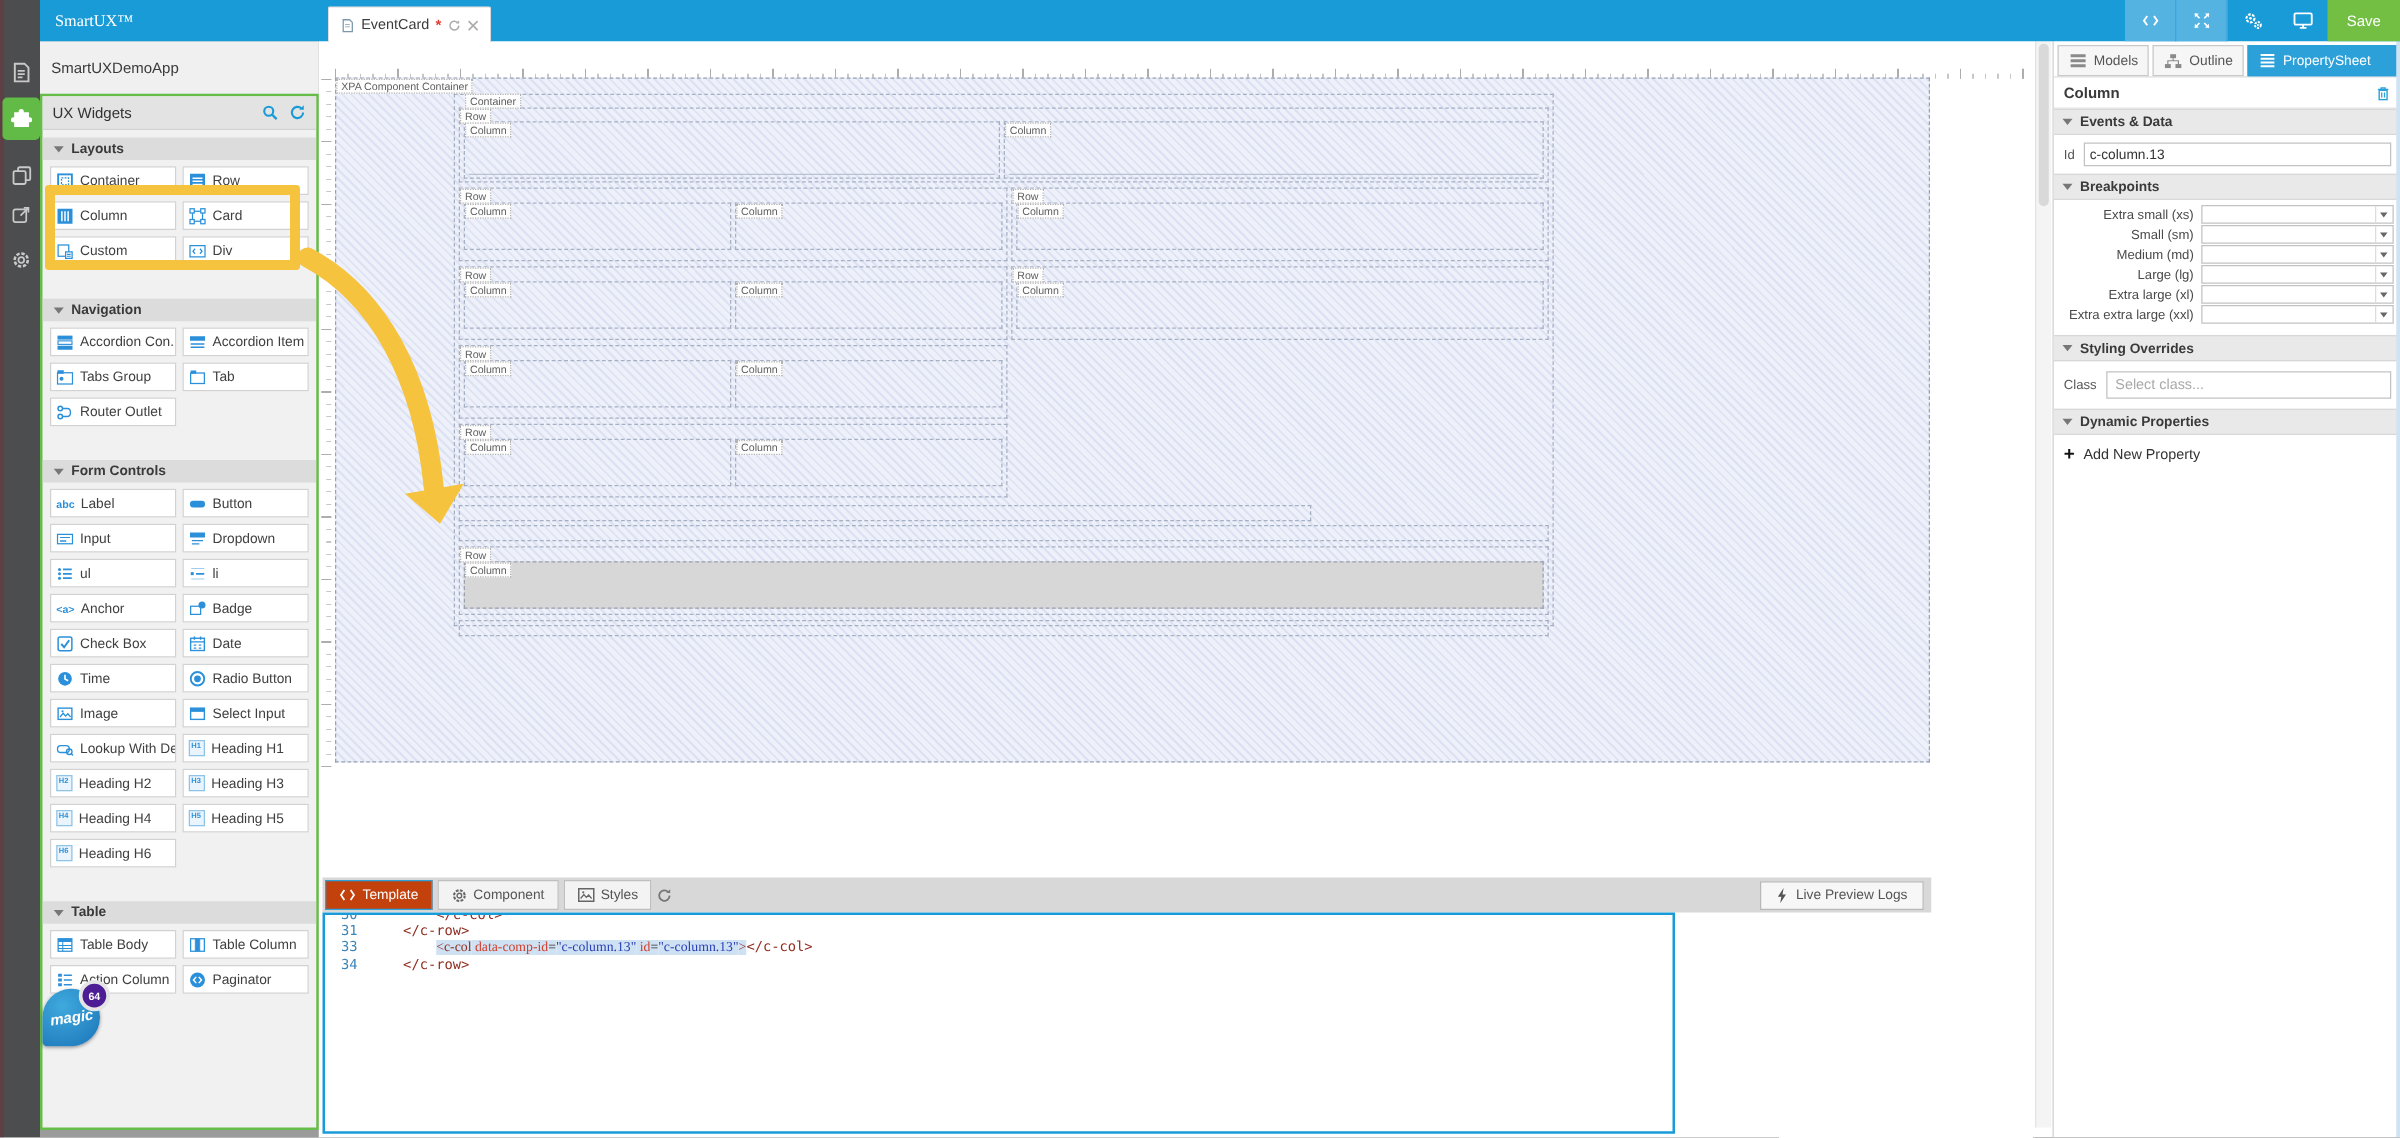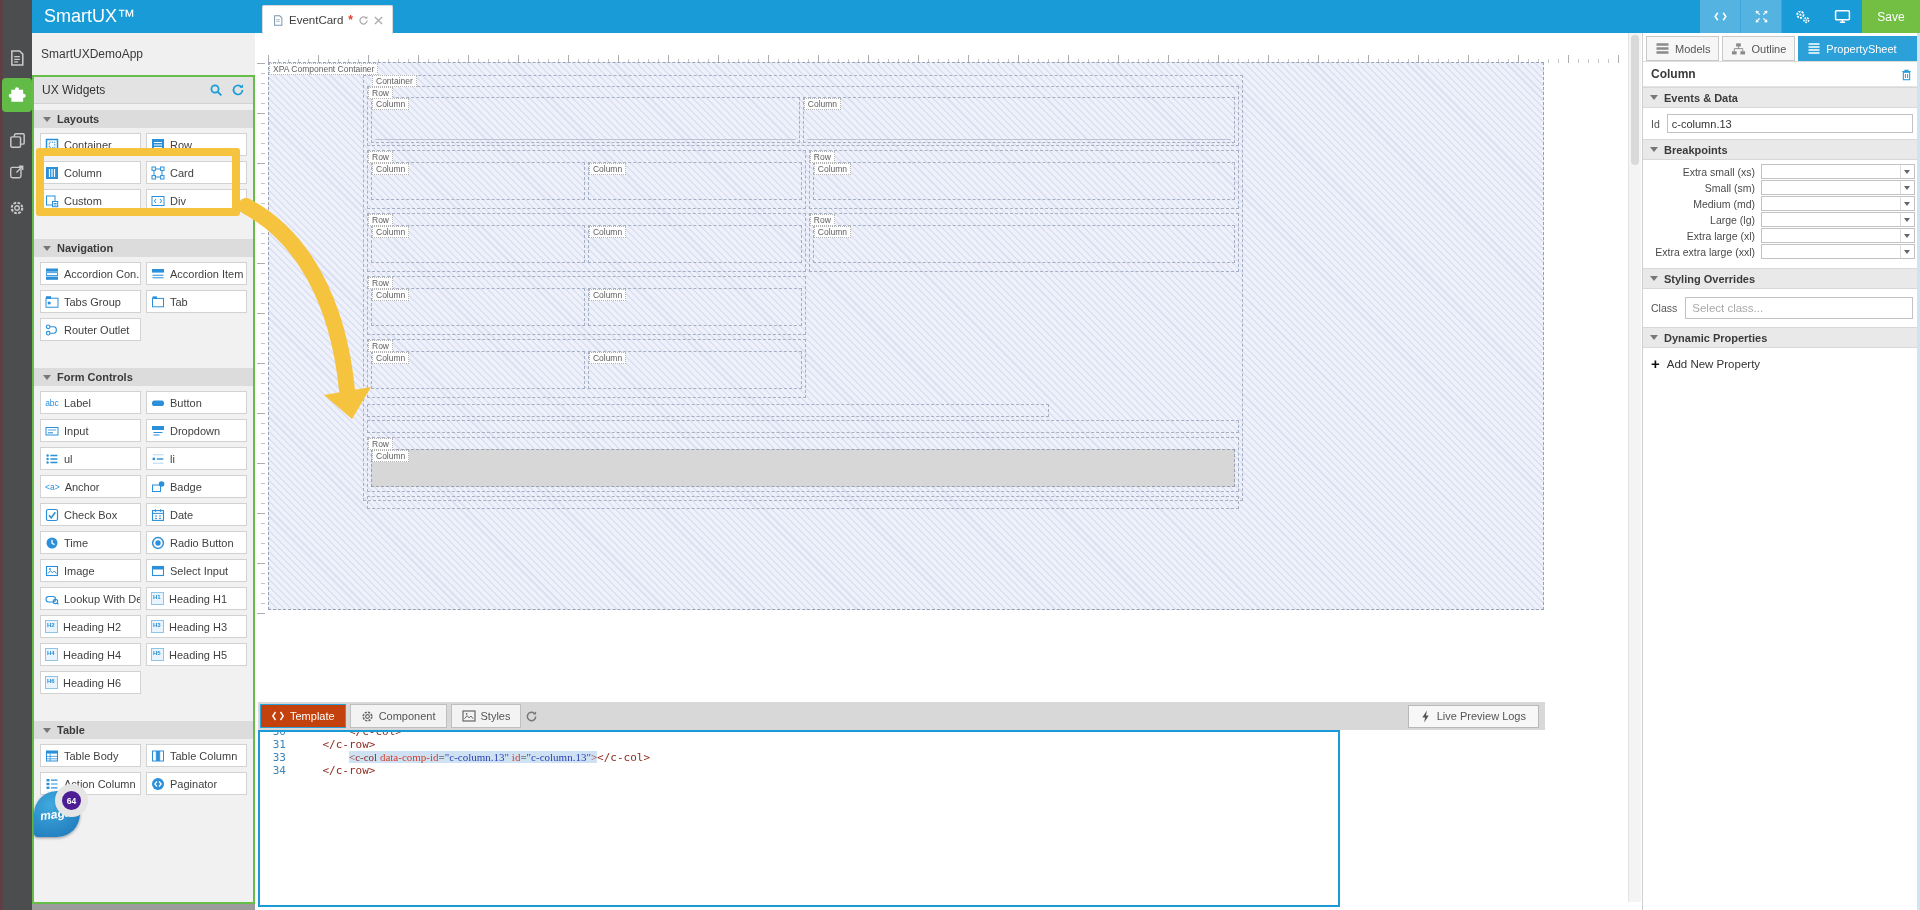--- a/index.html
+++ b/index.html
@@ -5,21 +5,21 @@
   html,body{margin:0;padding:0;background:#888;}
   .screen{position:relative;width:1920px;height:910px;background:#fff;overflow:hidden;
     font-family:"Liberation Sans",sans-serif;-webkit-font-smoothing:antialiased;}
   
   .rail{position:absolute;left:0;top:0;width:32px;height:910px;background:#4c4d4f;z-index:30;}
   .rail::before{content:"";position:absolute;left:0;top:0;width:3px;height:100%;background:#5e3f46;}
   .rail-icon{position:absolute;left:5px;width:24px;height:24px;display:flex;align-items:center;justify-content:center;}
   .rail-active{position:absolute;left:2px;width:30px;height:34px;background:#62bb46;border-radius:4px;display:flex;align-items:center;justify-content:center;}
   
   .topbar{position:absolute;left:32px;top:0;width:1888px;height:33px;background:#199bd7;display:flex;align-items:center;z-index:20;}
-  .topbar .title{color:#fff;font-size:18px;margin-left:12px;}
+  .topbar .title{color:#fff;font-size:13px;margin-left:12px;font-family:Liberation Serif, serif;}
   .tb-actions{margin-left:auto;display:flex;height:33px;}
   .tb-btn{width:40px;height:33px;display:flex;align-items:center;justify-content:center;cursor:pointer;}
   .tb-btn.hl{background:#55b3e2;border-right:1px solid #3fa5d9;}
   .tb-save{width:58px;height:33px;background:#72bf44;color:#fff;font-size:12px;display:flex;align-items:center;justify-content:center;cursor:pointer;}
   
   .doc-tab{position:absolute;left:262px;top:5px;height:28px;background:#fff;border:1px solid #d9d9d9;border-bottom:none;
     border-radius:2px 2px 0 0;display:flex;align-items:center;gap:5px;padding:0 9px;z-index:25;font-size:11.5px;color:#3c3c3c;}
   .doc-dirty{color:#e03c31;font-weight:bold;font-size:12px;}
   
   .leftpanel{position:absolute;left:32px;top:33px;width:223px;height:877px;background:#9b9b9b;z-index:10;}
@@ -27,29 +27,29 @@
   .widgets{position:absolute;left:0;right:0;top:42px;bottom:6px;background:#f1f1f1;border:2px solid #67bd4a;overflow:hidden;}
   .widgets-header{height:26px;background:#e3e3e3;border-bottom:1px solid #d2d2d2;display:flex;align-items:center;padding:0 8px;font-size:12px;color:#333;}
   .widgets-header .sp{margin-left:auto;display:flex;gap:8px;align-items:center;}
   .sec-h{margin:22px 0 0 0;height:18px;background:#dcdcdc;display:flex;align-items:center;gap:6px;padding-left:9px;font-size:11px;font-weight:bold;color:#3a3a3a;}
   .sec-h:first-of-type{margin-top:6px;}
   .sec-h .tri{width:0;height:0;border-left:4px solid transparent;border-right:4px solid transparent;border-top:5px solid #777;}
   .tilegrid{display:grid;grid-template-columns:1fr 1fr;gap:5px;padding:5px 6px;}
   .tile{height:21px;background:#fff;border:1px solid #d2d2d2;display:flex;align-items:center;gap:5px;padding:0 4px;
     font-size:11px;color:#3f3f3f;white-space:nowrap;overflow:hidden;cursor:pointer;}
   .tile svg{flex:0 0 auto;}
-  .ticon{color:#2b90d9;font-weight:normal;font-size:8.5px;flex:0 0 14px;text-align:center;}
+  .ticon{color:#2b90d9;font-weight:bold;font-size:8.5px;flex:0 0 14px;text-align:center;}
   .hicon{flex:0 0 13px;height:13px;border:1px solid #8ec4e8;background:#eaf4fc;color:#2b90d9;font-size:6px;font-weight:bold;
     display:flex;align-items:flex-start;justify-content:flex-start;padding:1px 0 0 1px;box-sizing:border-box;}
   
   .logo{position:absolute;left:2px;top:758px;width:46px;height:46px;z-index:5;}
   .logo .blob{position:absolute;inset:0;background:radial-gradient(circle at 35% 30%,#3fa9dd,#1b74b8);border-radius:50% 50% 50% 8%;
     box-shadow:0 1px 3px rgba(0,0,0,.4);display:flex;align-items:center;justify-content:center;}
   .logo .blob span{color:#fff;font-size:12px;font-style:italic;font-weight:bold;transform:rotate(-8deg);}
-  .logo .badge{position:absolute;right:-8px;top:-7px;width:19px;height:19px;background:#4c1d95;border:7px solid #e5e5e5;border-radius:50%;
+  .logo .badge{position:absolute;right:-8px;top:-7px;width:19px;height:19px;background:#4c1d95;border:3px solid #e5e5e5;border-radius:50%;
     color:#fff;font-size:8.5px;font-weight:bold;display:flex;align-items:center;justify-content:center;text-align:center;}
   
   .canvas{position:absolute;left:255px;top:49px;width:1373px;height:877px;background:#fff;}
   .h-ruler{position:absolute;left:13px;top:6px;width:1352px;height:8px;}
   .h-ruler .minor{position:absolute;bottom:0;left:0;right:0;height:4px;background:repeating-linear-gradient(90deg,#c6c6c6 0 1px,transparent 1px 10px);}
   .h-ruler .major{position:absolute;bottom:0;left:0;right:0;height:8px;background:repeating-linear-gradient(90deg,#adadad 0 1px,transparent 1px 50px);}
   .v-ruler{position:absolute;left:2px;top:14px;width:8px;height:560px;}
   .v-ruler .minor{position:absolute;right:0;top:0;bottom:0;width:4px;background:repeating-linear-gradient(180deg,#c6c6c6 0 1px,transparent 1px 10px);}
   .v-ruler .major{position:absolute;right:0;top:0;bottom:0;width:8px;background:repeating-linear-gradient(180deg,#adadad 0 1px,transparent 1px 50px);}
   .hatch{background:#eef1fa;background-image:repeating-linear-gradient(45deg,rgba(150,165,215,.22) 0 1.5px,transparent 1.5px 5px);}

